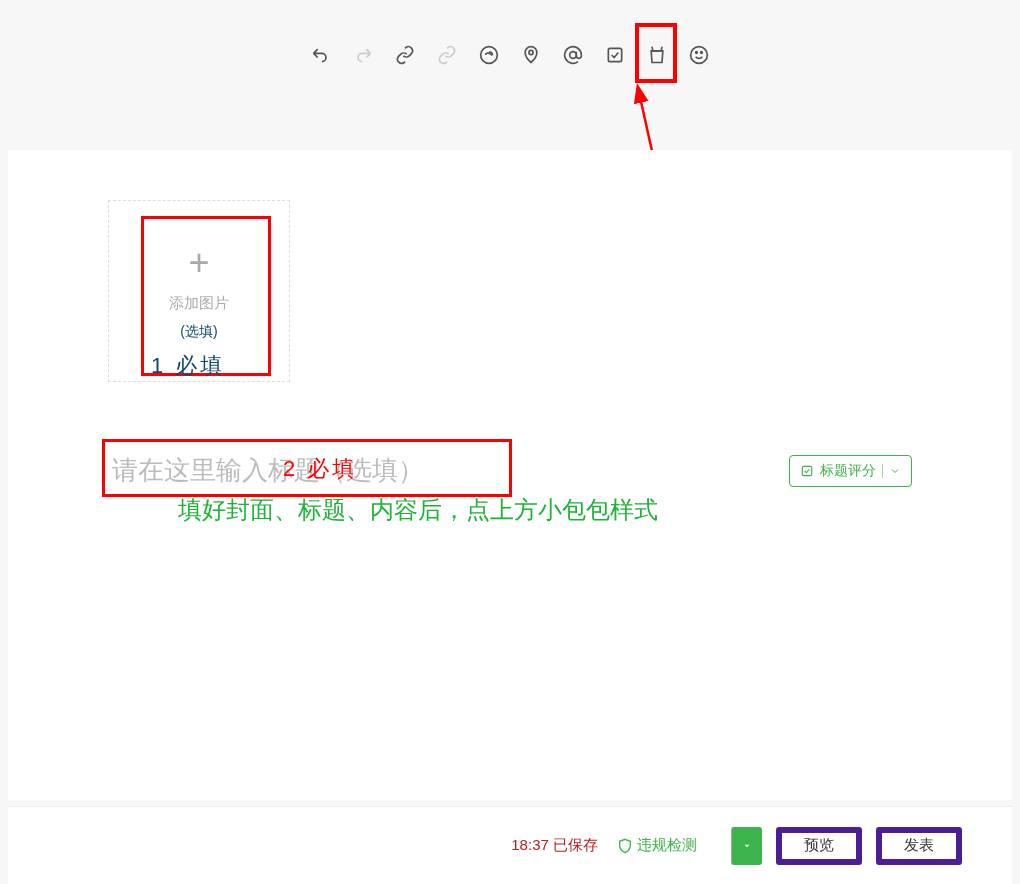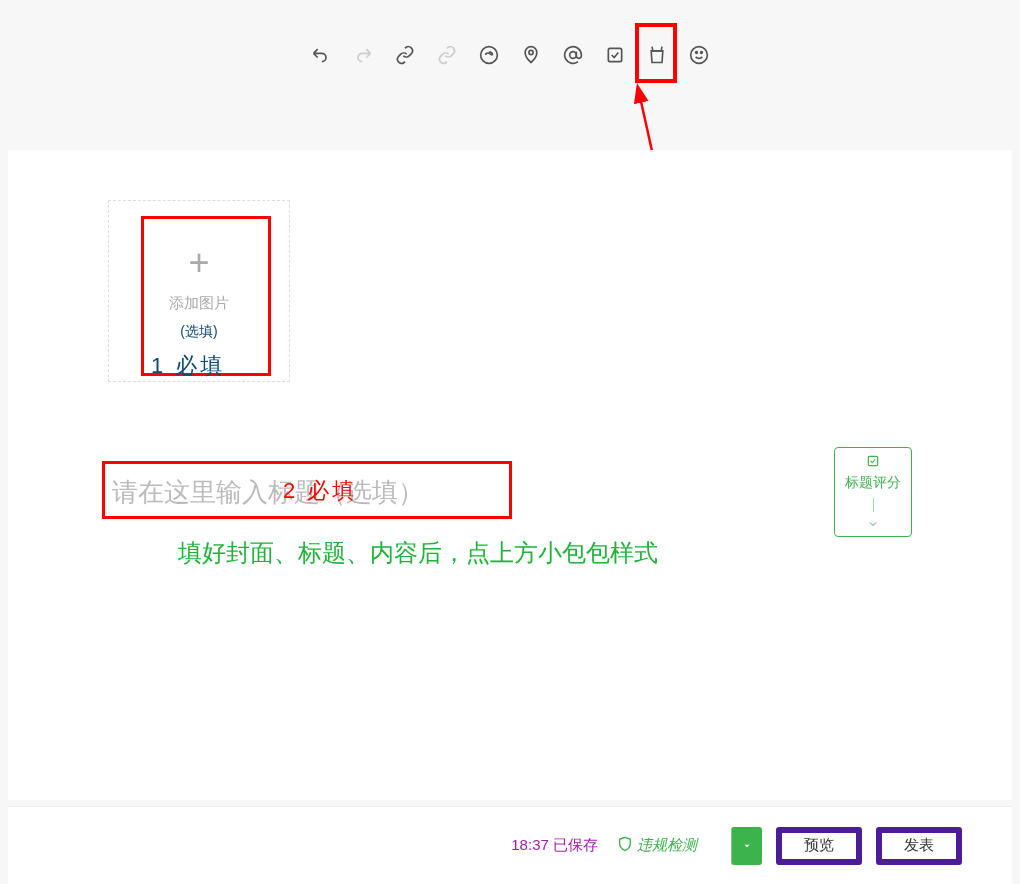--- a/index.html
+++ b/index.html
@@ -130,21 +130,20 @@
       border: 1px solid #3db34b;
       color: #3db34b;
       border-radius: 4px;
       padding: 6px 10px;
       font-size: 14px;
       display: flex;
       align-items: center;
       gap: 6px;
       cursor: pointer;
       background: #fff;
-      flex-direction: column;
     }
     .title-score-btn .divider {
       width: 1px;
       height: 14px;
       background: #3db34b;
       opacity: 0.5;
     }
     .content-area {
       position: relative;
       margin-top: 20px;
@@ -202,33 +201,32 @@
       border-top: 1px solid #eee;
       background: #fff;
       height: 78px;
       display: flex;
       align-items: center;
       justify-content: flex-end;
       gap: 14px;
       padding: 0 50px;
     }
     .saved-time {
-      color: #a21caf;
+      color: #b91c1c;
       font-size: 15px;
       margin-right: 5px;
     }
     .violation-check {
       color: #3db34b;
       font-size: 15px;
       display: flex;
-      align-items: flex-start;
+      align-items: center;
       gap: 4px;
       margin-right: 20px;
       cursor: pointer;
-      font-style: italic;
     }
     .btn {
       height: 38px;
       padding: 0 22px;
       border-radius: 3px;
       font-size: 15px;
       cursor: pointer;
       display: flex;
       align-items: center;
       justify-content: center;

